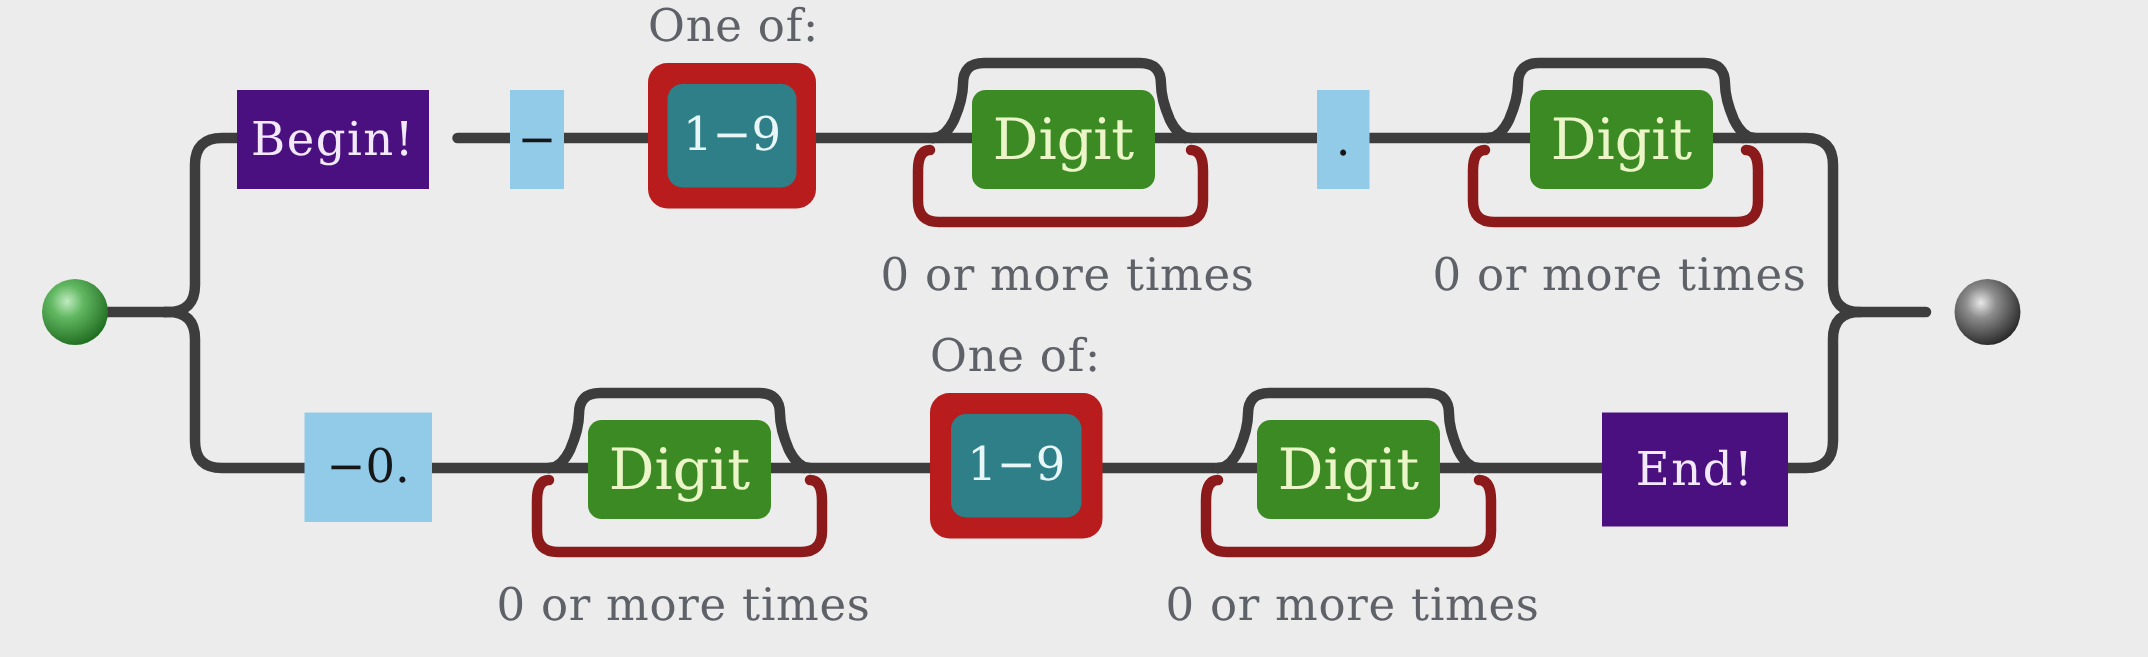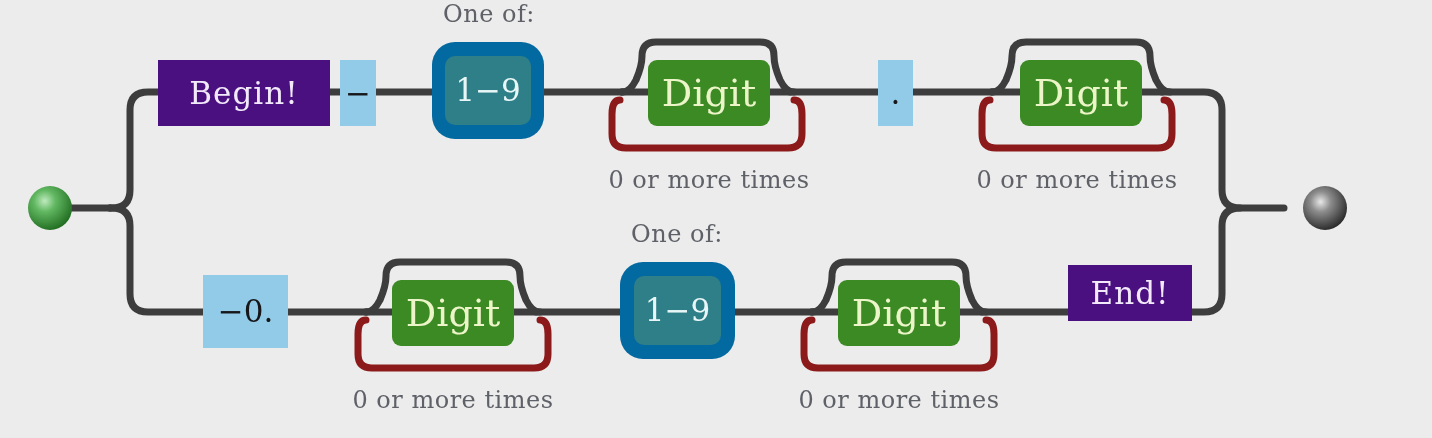--- a/index.html
+++ b/index.html
@@ -52,36 +52,36 @@
   .box-green {
     background: #3b8a23;
     color: #ecf5c8;
     font-family: "DejaVu Serif", "Liberation Serif", serif;
     font-size: 38px;
     border-radius: 9px;
   }
   
   .oneof-wrap {
     position: absolute;
-    background: #0369a1;
-    border-radius: 23px;
+    background: #b91c1c;
+    border-radius: 13px;
     box-sizing: border-box;
   }
   .box-teal {
     background: #2e7f87;
     color: #e9f6f7;
     font-family: "DejaVu Serif", "Liberation Serif", serif;
     font-size: 31px;
     border-radius: 10px;
   }
   .caption {
     position: absolute;
     color: #5f6168;
     font-family: "DejaVu Serif", "Liberation Serif", serif;
-    font-size: 24px;
+    font-size: 30px;
     white-space: nowrap;
     user-select: none;
     letter-spacing: 0.5px;
   }
   .caption-center {
     text-align: center;
   }
 </style>
 </head>
 <body>
@@ -139,21 +139,21 @@
       <path d="M 620 100 Q 612 100 612 114 L 612 134 Q 612 148 626 148 L 788 148 Q 802 148 802 134 L 802 114 Q 802 100 794 100"></path>
       <path d="M 990 100 Q 982 100 982 114 L 982 134 Q 982 148 996 148 L 1158 148 Q 1172 148 1172 134 L 1172 114 Q 1172 100 1164 100"></path>
       <path d="M 366 320 Q 358 320 358 334 L 358 354 Q 358 368 372 368 L 534 368 Q 548 368 548 354 L 548 334 Q 548 320 540 320"></path>
       <path d="M 812 320 Q 804 320 804 334 L 804 354 Q 804 368 818 368 L 980 368 Q 994 368 994 354 L 994 334 Q 994 320 986 320"></path>
     </g>
 
     <circle cx="50" cy="208" r="22" fill="url(#gradStart)"></circle>
     <circle cx="1325" cy="208" r="22" fill="url(#gradEnd)"></circle>
   </svg>
 
-  <div class="node box-purple" style="left:158px; top:60px; width:172px; height:66px;">
+  <div class="node box-purple" style="left:158px; top:60px; width:128px; height:66px;">
     <span>Begin!</span>
   </div>
 
   <div class="node box-blue" style="left:340px; top:60px; width:36px; height:66px;">
     <span>−</span>
   </div>
 
   <div class="caption caption-center" style="left:417px; top:0px; width:144px;">
     <span>One of:</span>
   </div>
@@ -201,17 +201,17 @@
     </div>
   </div>
 
   <div class="node box-green" style="left:838px; top:280px; width:122px; height:66px;">
     <span>Digit</span>
   </div>
   <div class="caption caption-center" style="left:777px; top:386px; width:244px;">
     <span>0 or more times</span>
   </div>
 
-  <div class="node box-purple" style="left:1068px; top:265px; width:124px; height:56px;">
+  <div class="node box-purple" style="left:1068px; top:275px; width:124px; height:76px;">
     <span>End!</span>
   </div>
 
 </div>
 
 </body></html>

